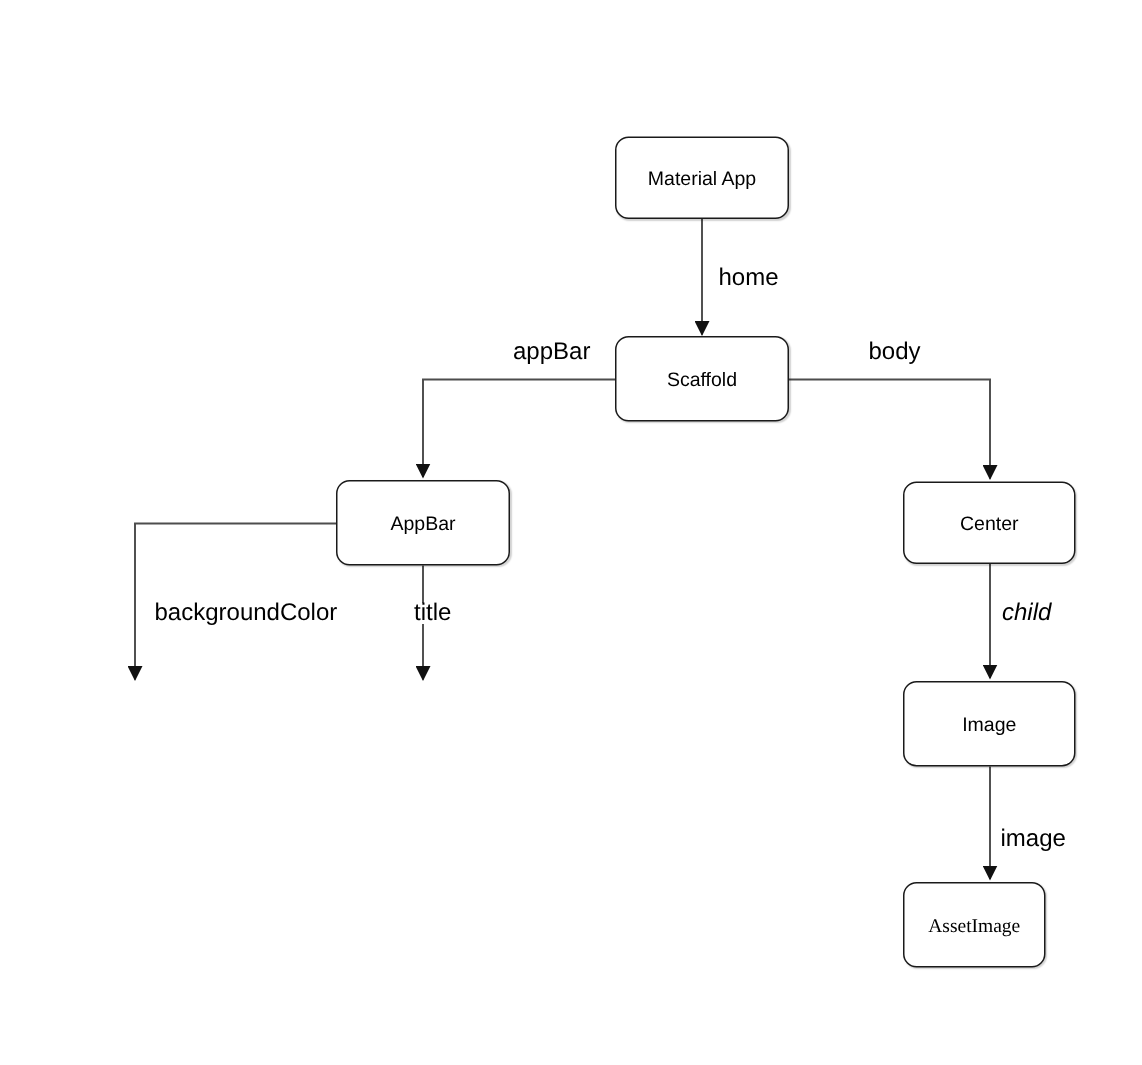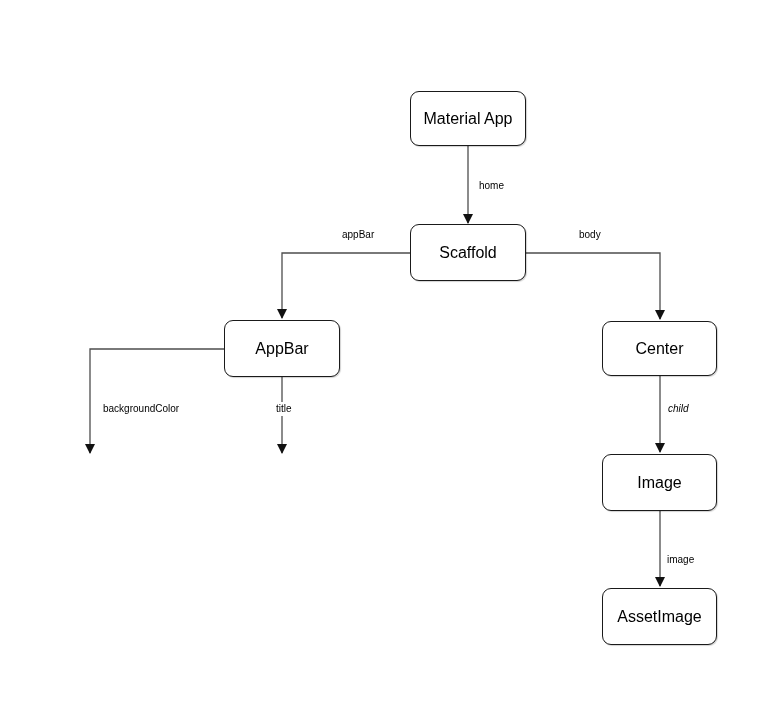--- a/index.html
+++ b/index.html
@@ -27,28 +27,28 @@
   }
   .node {
     position: absolute;
     box-sizing: border-box;
     background: var(--node-fill, #ffffff);
     border: 1.5px solid var(--node-stroke, #1a1a1a);
     border-radius: 9px;
     display: flex;
     align-items: center;
     justify-content: center;
-    font-size: 16px;
+    font-size: 13px;
     color: var(--label-color, #000000);
     box-shadow: 1px 1px 1px rgba(0,0,0,0.18);
   }
   .edge-label {
     position: absolute;
     transform: translateY(-50%);
-    font-size: 10px;
+    font-size: 16px;
     color: var(--label-color, #000000);
     background: var(--bg, #ffffff);
     padding: 0 1px;
     white-space: nowrap;
     line-height: 14px;
   }
 </style>
 </head>
 <body>
 
@@ -77,21 +77,21 @@
   </div>
   <div class="node" style="left:224px; top:320px; width:116px; height:57px;">
     <span>AppBar</span>
   </div>
   <div class="node" style="left:602px; top:321px; width:115px; height:55px;">
     <span>Center</span>
   </div>
   <div class="node" style="left:602px; top:454px; width:115px; height:57px;">
     <span>Image</span>
   </div>
-  <div class="node" style="left:602px; top:588px; width:115px; height:57px;">
+  <div class="node" style="left:602px; top:588px; width:95px; height:57px;font-family:Liberation Serif, serif;">
     <span>AssetImage</span>
   </div>
 
   <div class="edge-label" style="left:478px; top:186px;">home</div>
   <div class="edge-label" style="left:341px; top:235px;">appBar</div>
   <div class="edge-label" style="left:578px; top:235px;">body</div>
   <div class="edge-label" style="left:102px; top:409px;">backgroundColor</div>
   <div class="edge-label" style="left:275px; top:409px;">title</div>
   <div class="edge-label" style="left:667px; top:409px;font-style:italic;">child</div>
   <div class="edge-label" style="left:666px; top:560px;">image</div>

